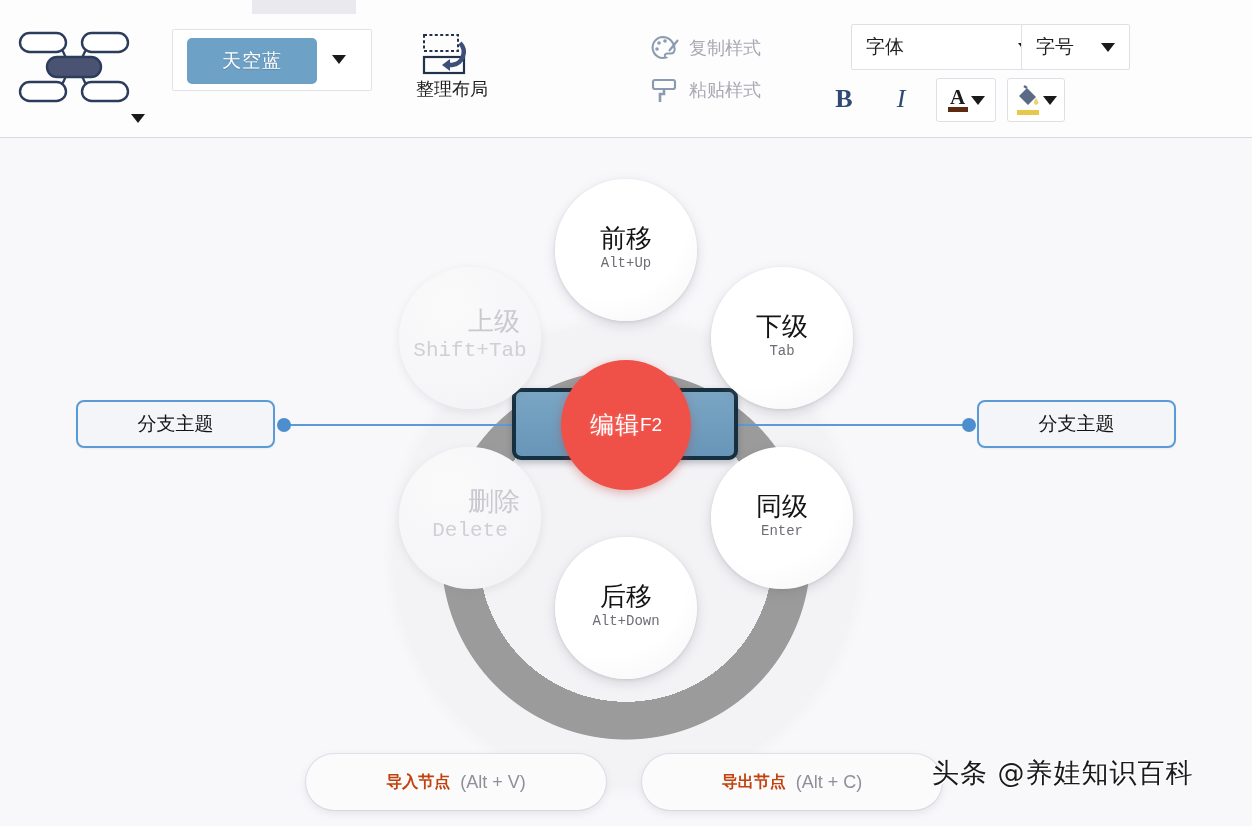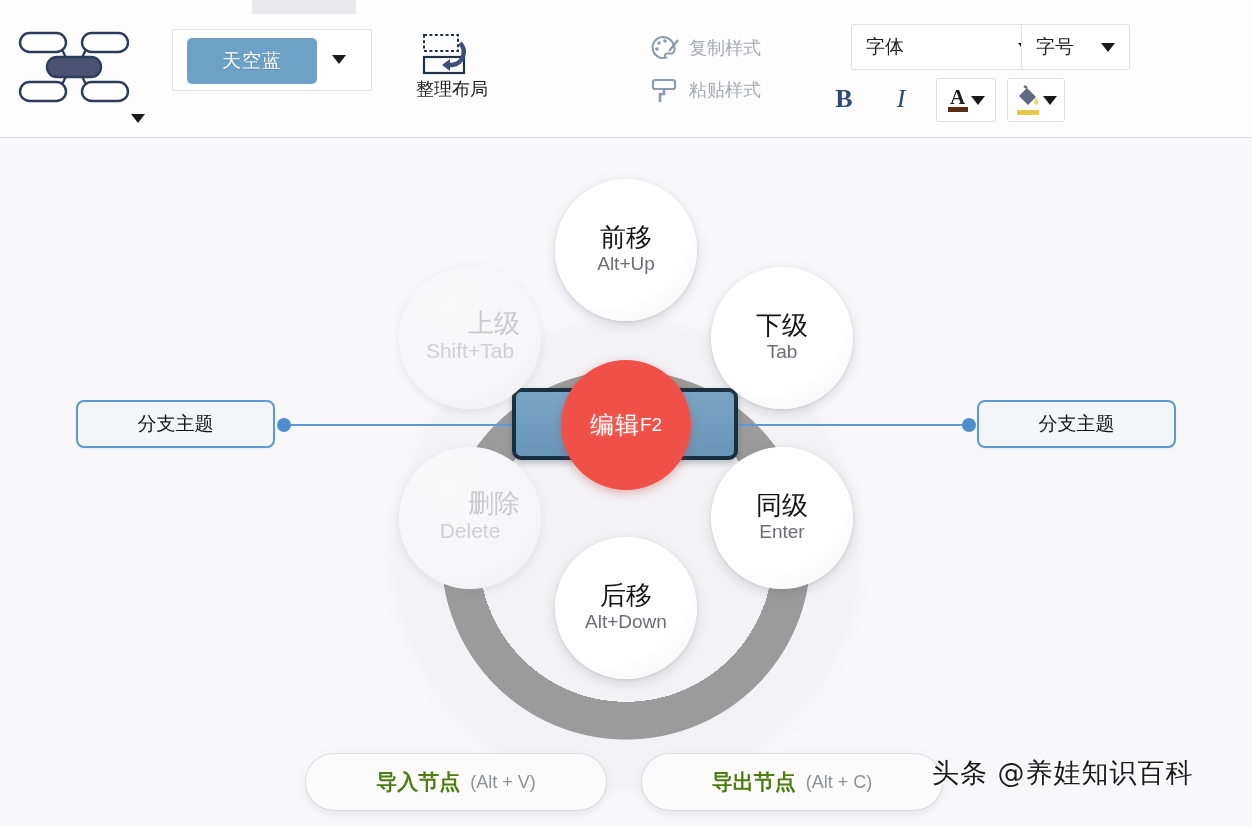--- a/index.html
+++ b/index.html
@@ -172,26 +172,26 @@
   }
   #hub .ht{ font-size:24px; color:#ffffff; line-height:30px; letter-spacing:1px; text-shadow:0 0 4px rgba(255,120,110,.9);}
   #hub .hk{ font-size:19px; color:#ffffff; line-height:26px; }
 
   
   .sat{
     position:absolute; border-radius:50%;
     background:radial-gradient(circle at 36% 28%, #ffffff 0%, #ffffff 58%, #f4f4f6 100%);
     box-shadow:0 4px 12px rgba(110,110,125,.22), 0 1px 3px rgba(110,110,125,.18);
     display:flex; flex-direction:column; align-items:center; justify-content:center;
-    cursor:pointer; z-index:10;
+    cursor:pointer; z-index:10;font-family:Liberation Mono, monospace;
   }
   .sat .st{ line-height:1.05; }
   .sat .sk{ line-height:1.35; }
   .sat.active .st{ font-size:26px; color:#141414; }
-  .sat.active .sk{ font-size:19px; color:#6d6d75; }
+  .sat.active .sk{ font-size:14px; color:#6d6d75; }
   .sat.dim .st{ font-size:26px; color:#c9c9cf;margin-left:48px; }
   .sat.dim .sk{ font-size:21px; color:#cfcfd5; }
 
   
   #sat-forward { left:555px; top:40px;  width:142px; height:142px; }
   #sat-child   { left:711px; top:128px; width:142px; height:142px; }
   #sat-sibling { left:711px; top:308px; width:142px; height:142px; }
   #sat-backward{ left:555px; top:398px; width:142px; height:142px; }
   #sat-delete  { left:399px; top:308px; width:142px; height:142px; background:radial-gradient(circle at 36% 28%, #fafafb 0%, #f6f6f8 60%, #f1f1f4 100%); box-shadow:0 3px 10px rgba(120,120,130,.14);}
   #sat-parent  { left:399px; top:128px; width:142px; height:142px; background:radial-gradient(circle at 36% 28%, #fafafb 0%, #f6f6f8 60%, #f1f1f4 100%); box-shadow:0 3px 10px rgba(120,120,130,.14);}
@@ -199,21 +199,21 @@
   
   .pill{
     position:absolute; top:615px; height:56px;
     background:#fbfbfc; border-radius:28px;
     box-shadow:0 3px 9px rgba(120,120,135,.16), 0 0 0 1px rgba(225,225,232,.9);
     display:flex; align-items:center; justify-content:center; gap:10px;
     cursor:pointer;
   }
   #pill-import{ left:306px; width:300px; }
   #pill-export{ left:642px; width:300px; }
-  .pill .plabel{ font-size:21px; font-weight:bold; color:#4d7c0f; }
+  .pill .plabel{ font-size:16px; font-weight:bold; color:#c2410c; }
   .pill .pkey{ font-size:18px; color:#8f8f9a; }
 
   
   #watermark{
     position:absolute; left:932px; top:755px; z-index:60;
     font-size:27px; color:#1b1b1b; letter-spacing:1px;
     font-family:"DejaVu Sans",sans-serif;
     text-shadow:1px 1px 0 #ffffff, -1px -1px 0 #ffffff;
     white-space:nowrap;
   }

